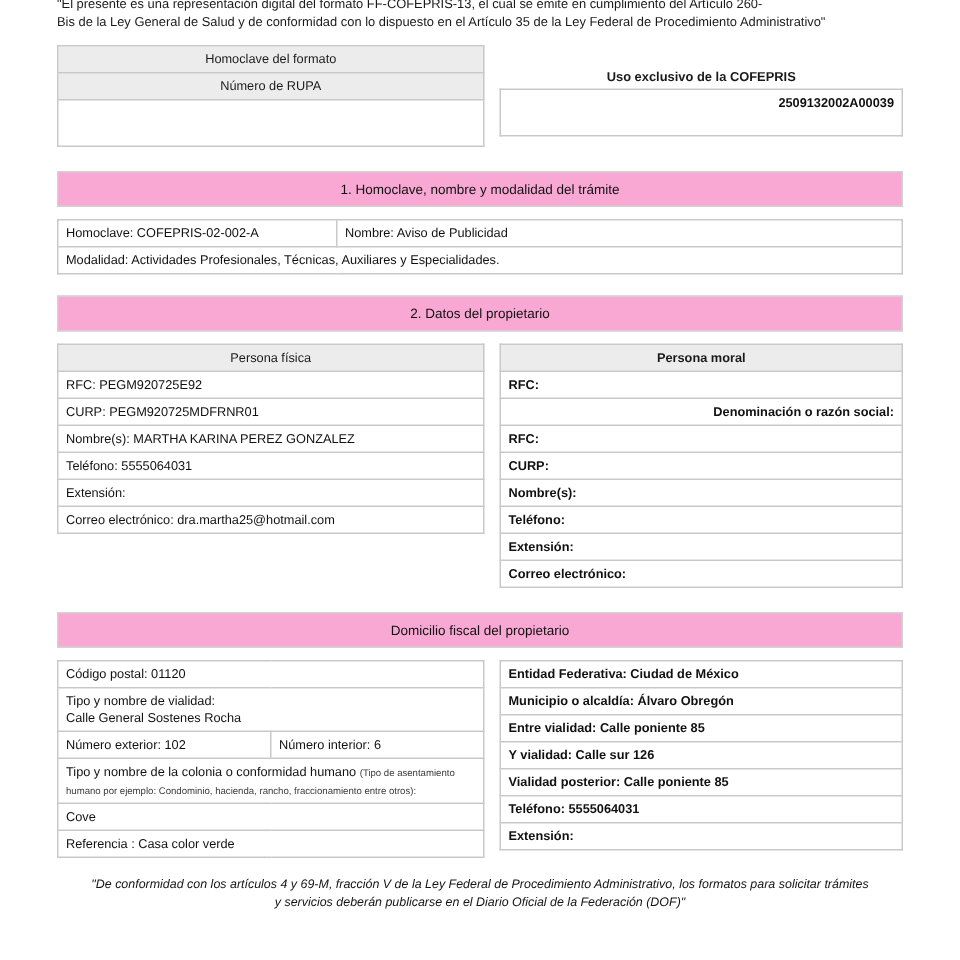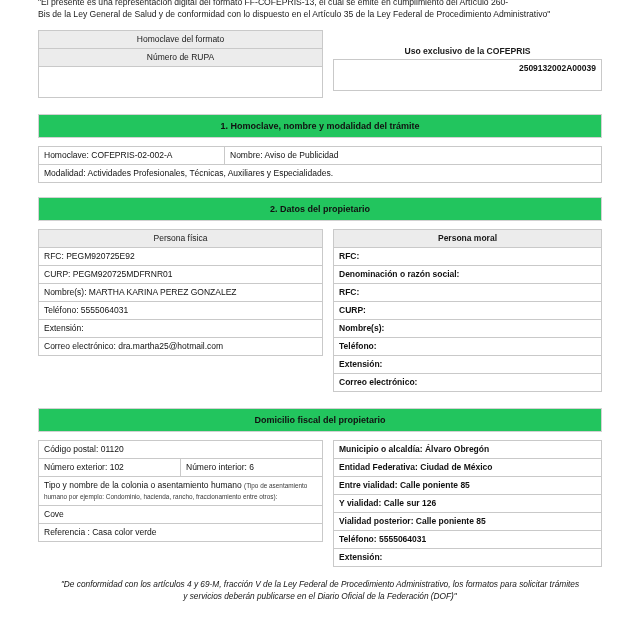--- a/index.html
+++ b/index.html
@@ -57,25 +57,25 @@
   }
   .tbl td.ctr {
     text-align: center;
   }
   .tbl td.blank {
     height: 24px;
     text-align: right;
   }
   
   .banner {
-    background: #22c55e;
+    background: #f9a8d4;
     border: 1px solid #d2d2d2;
     text-align: center;
     font-size: 9px;
-    font-weight: bold;
+    font-weight: normal;
     padding: 6px 4px;
     color: #111111;
     box-sizing: border-box;
   }
   
   .two-col {
     display: flex;
     gap: 0;
     align-items: flex-start;
   }
@@ -109,21 +109,21 @@
     color: #3a3a3a;
   }
   .legal-note {
     font-size: 8.3px;
     line-height: 11.5px;
     font-style: italic;
     text-align: center;
     padding: 0 22px;
     color: #141414;
   }
-  .row-tall { height: 22px; }
+  .row-tall { height: 22px; text-align: right; }
 </style>
 </head>
 <body>
 
 <div class="page">
 
   <p class="intro">
     <span class="first-line">"El presente es una representación digital del formato FF-COFEPRIS-13, el cual se emite en cumplimiento del Artículo 260-</span>
     <span>Bis de la Ley General de Salud y de conformidad con lo dispuesto en el Artículo 35 de la Ley Federal de Procedimiento Administrativo"</span>
   </p>
@@ -255,51 +255,57 @@
   <div class="sp8"></div>
 
   <div class="two-col">
     <div class="col-l">
       <table class="tbl">
         <tbody>
             <tr>
           <td colspan="2">Código postal: 01120</td>
         </tr>
         <tr>
+          <td colspan="2">
+            <span>Tipo y nombre de vialidad:</span><br>
+            <span>Calle General Sostenes Rocha</span>
+          </td>
+        </tr>
+        <tr>
           <td style="width:142px">Número exterior: 102</td>
           <td>Número interior: 6</td>
         </tr>
         <tr>
           <td colspan="2">
-            <span>Tipo y nombre de la colonia o asentamiento humano</span>
+            <span>Tipo y nombre de la colonia o conformidad humano</span>
             <span class="small-note">(Tipo de asentamiento humano por ejemplo: Condominio, hacienda, rancho, fraccionamiento entre otros):</span>
           </td>
         </tr>
         <tr>
           <td colspan="2">Cove</td>
         </tr>
         <tr>
           <td colspan="2">Referencia : Casa color verde</td>
         </tr>
       </tbody>
         </table>
     </div>
 
     <div class="gap"></div>
 
     <div class="col-r">
       <table class="tbl">
         <tbody>
             <tr>
+          <td>Entidad Federativa: Ciudad de México</td>
+        </tr>
+        <tr>
           <td>Municipio o alcaldía: Álvaro Obregón</td>
         </tr>
         <tr>
-          <td>Entidad Federativa: Ciudad de México</td>
-        </tr>
-        <tr>
           <td>Entre vialidad: Calle poniente 85</td>
         </tr>
         <tr>
           <td>Y vialidad: Calle sur 126</td>
         </tr>
         <tr>
           <td>Vialidad posterior: Calle poniente 85</td>
         </tr>
         <tr>
           <td>Teléfono: 5555064031</td>

